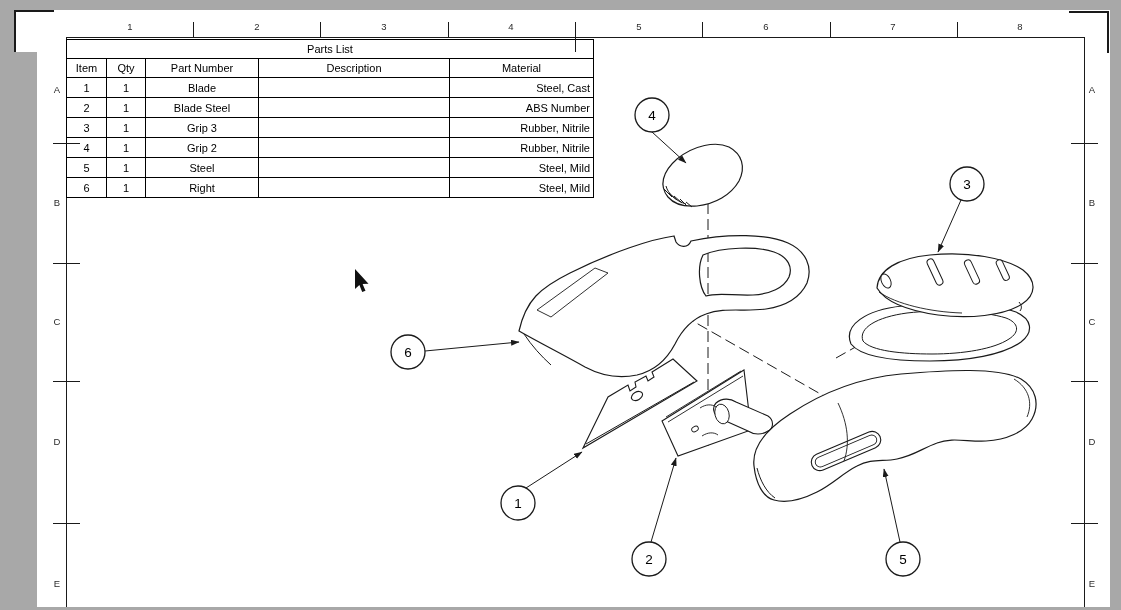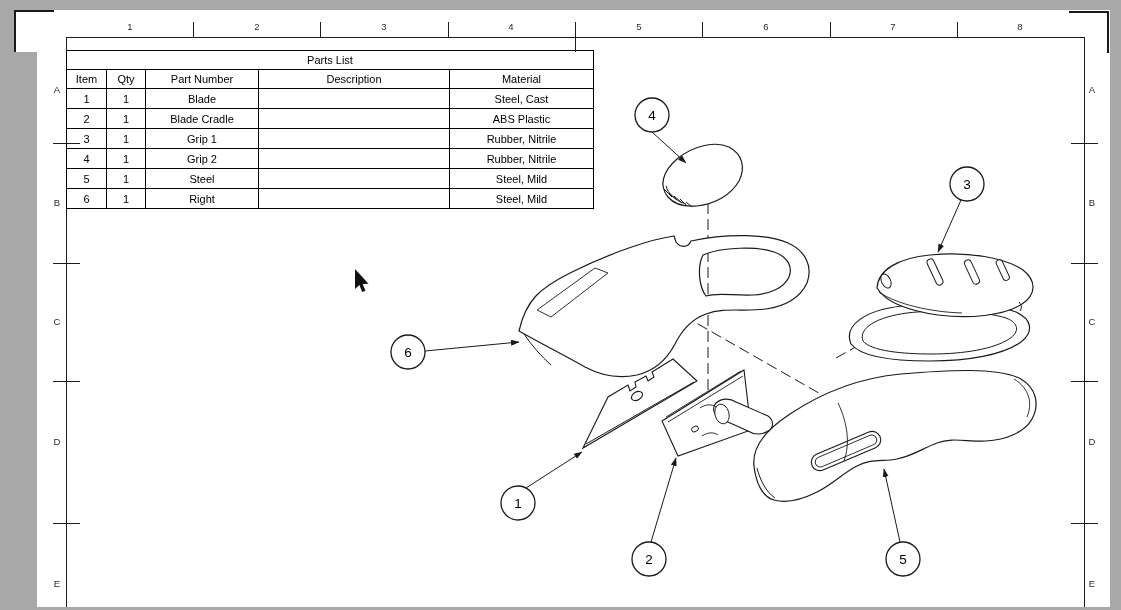--- a/index.html
+++ b/index.html
@@ -11,36 +11,36 @@
   .paper{ position:absolute; left:37px; top:10px; width:1073px; height:597px; background:#ffffff; }
   .corner-notch{ position:absolute; left:14px; top:10px; width:23px; height:42px; background:#ffffff; }
   .mark{ position:absolute; background:#1a1a1a; }
   .frame-line{ position:absolute; background:#1a1a1a; z-index:2; }
   .tick{ position:absolute; background:#1a1a1a; z-index:3; }
   .lbl{
     position:absolute; z-index:3; color:#2a2a2a;
     font-size:9.5px; line-height:12px; text-align:center; width:14px;
   }
   .parts-table{
-    position:absolute; left:66px; top:50px; z-index:2;
+    position:absolute; left:66px; top:39px; z-index:2;
     border-collapse:collapse; background:#ffffff;
     font-size:11px; color:#000;
   }
   .parts-table td, .parts-table th{
     border:1px solid #000; padding:0 3px; font-weight:normal;
     white-space:nowrap; overflow:hidden;
   }
   .parts-table .title-cell{ text-align:center; height:18px; }
   .parts-table .hdr td{ text-align:center; height:18px;margin-top:32px; }
   .parts-table .row td{ height:19px; }
   .c-item{ width:33px; text-align:center; }
   .c-qty{ width:32px; text-align:center; }
   .c-pn{ width:106px; text-align:center; }
   .c-desc{ width:184px; text-align:center; }
-  .c-mat{ width:137px; text-align:center; }
+  .c-mat{ width:137px; text-align:right; }
   .drawing-svg{ position:absolute; left:0; top:0; z-index:4; }
 </style>
 </head>
 <body>
 
 <div class="screen">
 
   <div class="paper"></div>
   <div class="corner-notch"></div>
 
@@ -107,28 +107,28 @@
     <tr class="row">
       <td class="c-item">1</td>
       <td class="c-qty">1</td>
       <td class="c-pn">Blade</td>
       <td class="c-desc"></td>
       <td class="c-mat">Steel, Cast</td>
     </tr>
     <tr class="row">
       <td class="c-item">2</td>
       <td class="c-qty">1</td>
-      <td class="c-pn">Blade Cradle</td>
-      <td class="c-desc"></td>
-      <td class="c-mat">ABS Plastic</td>
+      <td class="c-pn">Blade Steel</td>
+      <td class="c-desc"></td>
+      <td class="c-mat">ABS Number</td>
     </tr>
     <tr class="row">
       <td class="c-item">3</td>
       <td class="c-qty">1</td>
-      <td class="c-pn">Grip 1</td>
+      <td class="c-pn">Grip 3</td>
       <td class="c-desc"></td>
       <td class="c-mat">Rubber, Nitrile</td>
     </tr>
     <tr class="row">
       <td class="c-item">4</td>
       <td class="c-qty">1</td>
       <td class="c-pn">Grip 2</td>
       <td class="c-desc"></td>
       <td class="c-mat">Rubber, Nitrile</td>
     </tr>

